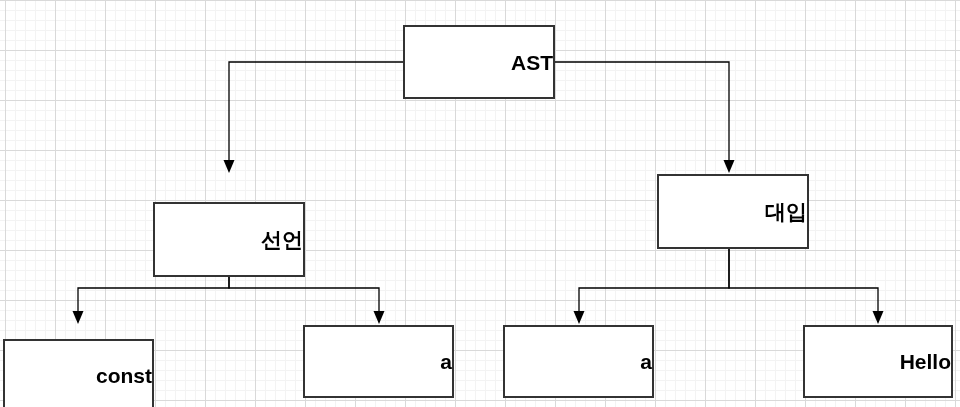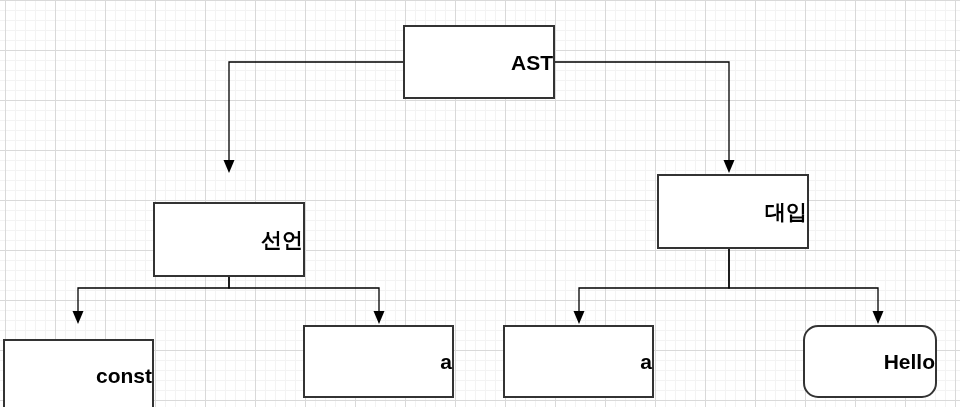--- a/index.html
+++ b/index.html
@@ -82,17 +82,17 @@
       </div>
       <div class="node" style="left: 3px; top: 339px; width: 151px; height: 73px; background: rgb(255, 255, 255); border-color: rgb(51, 51, 51);">
         <span class="node-label" style="color: rgb(0, 0, 0);">const</span>
       </div>
       <div class="node" style="left: 303px; top: 325px; width: 151px; height: 73px; background: rgb(255, 255, 255); border-color: rgb(51, 51, 51);">
         <span class="node-label" style="color: rgb(0, 0, 0);">a</span>
       </div>
       <div class="node" style="left: 503px; top: 325px; width: 151px; height: 73px; background: rgb(255, 255, 255); border-color: rgb(51, 51, 51);">
         <span class="node-label" style="color: rgb(0, 0, 0);">a</span>
       </div>
-      <div class="node" style="left: 803px; top: 325px; width: 134px; height: 73px; background: rgb(255, 255, 255); border-color: rgb(51, 51, 51); border-radius: 15px;">
+      <div class="node" style="left: 803px; top: 325px; width: 150px; height: 73px; background: rgb(255, 255, 255); border-color: rgb(51, 51, 51);">
         <span class="node-label" style="color: rgb(0, 0, 0);">Hello</span>
       </div>
     </div>
 </div>
 
 </body></html>

